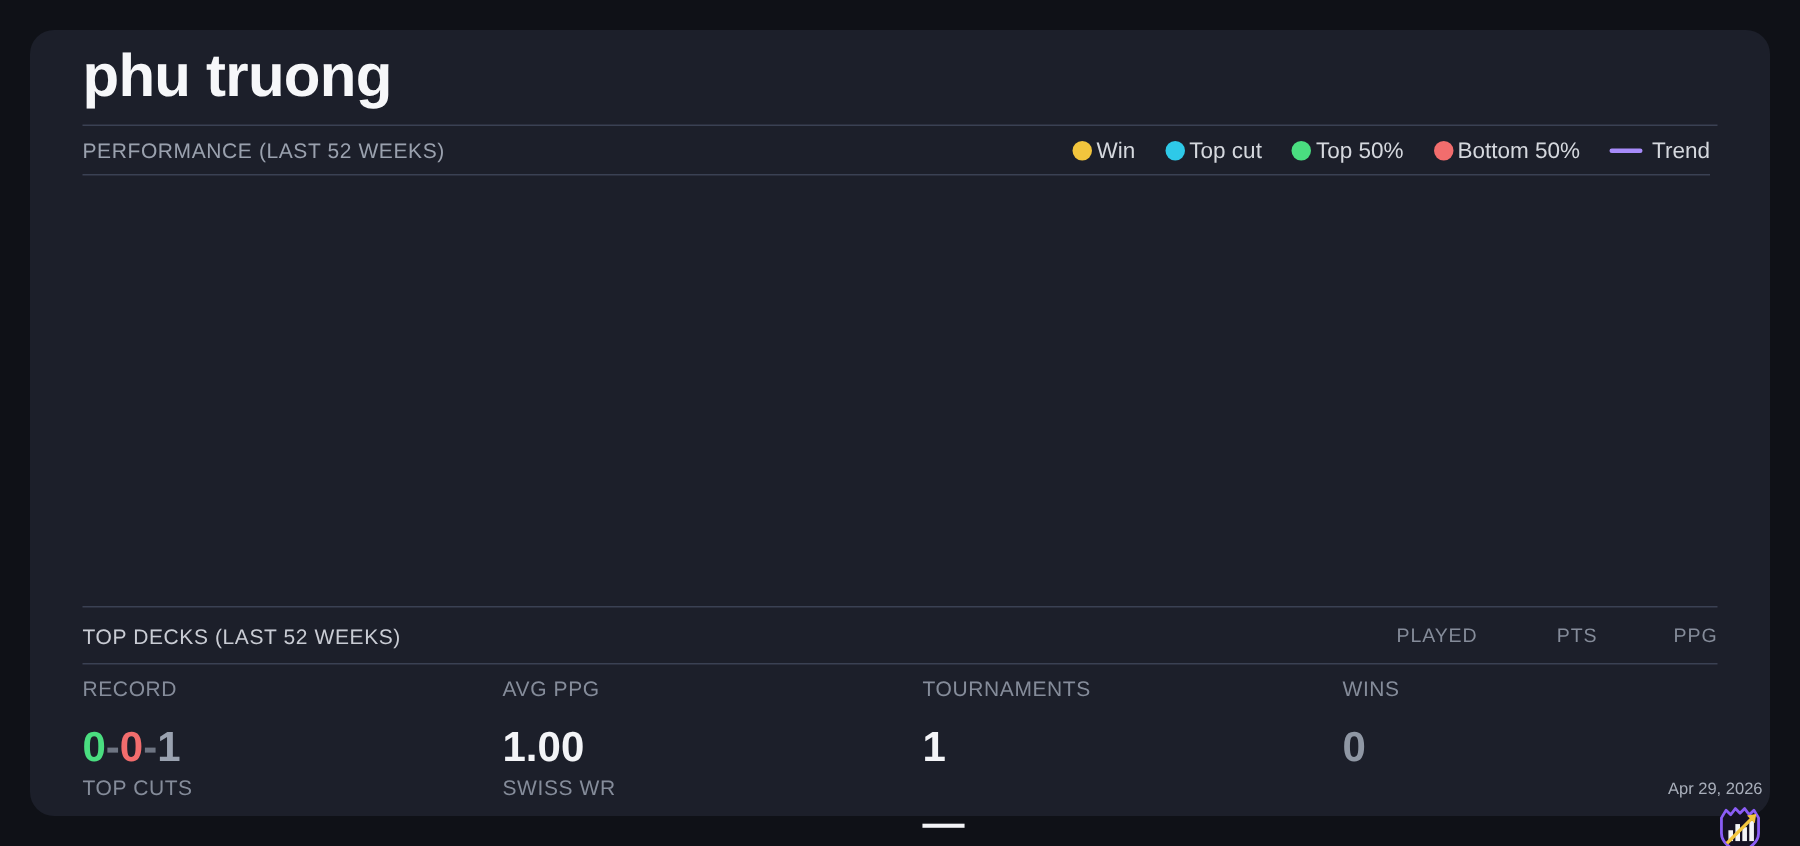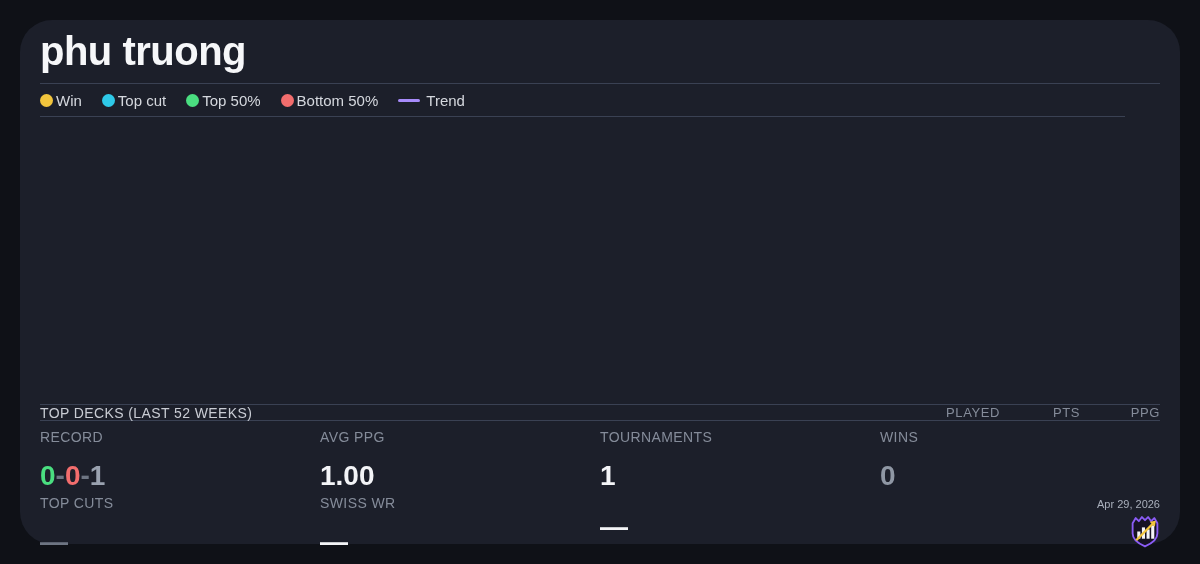--- a/index.html
+++ b/index.html
@@ -26,22 +26,22 @@
     background:var(--page-bg);
     font-family:"Liberation Sans", sans-serif;
     position:relative;
     overflow:hidden;
   }
   .card{
     position:absolute;
     left:20px; top:20px;
     width:1160px; height:524px;
     background:var(--card-bg);
-    border-radius:32px;
-    padding:0 20px;
+    border-radius:16px;
+    padding:0 35px;
   }
   
   .title-row{
     height:64px;
     display:flex; align-items:center;
     border-bottom:1px solid var(--line);
   }
   .title-row h1{
     font-size:40px; font-weight:700;
     letter-spacing:-0.5px;
@@ -64,21 +64,21 @@
   .dot-win{background:var(--win);}
   .dot-topcut{background:var(--topcut);}
   .dot-top50{background:var(--top50);}
   .dot-bottom50{background:var(--bottom50);}
   .trend-swatch{width:22px;height:3px;border-radius:2px;background:var(--trend);
     display:inline-block;margin-right:3px;}
   
   .chart-area{height:287px;}
   
   .topdecks-row{
-    height:17px;
+    height:39px;
     display:flex; justify-content:space-between; align-items:center;
     border-top:1px solid var(--line);
     border-bottom:1px solid var(--line);
   }
   .topdecks-label{font-size:14px; letter-spacing:0.4px; color:var(--bright-label);}
   .topdecks-cols{display:flex;}
   .topdecks-col{width:80px; text-align:right; font-size:13px;
     letter-spacing:0.6px; color:var(--muted);}
   
   .stats-grid{
@@ -109,20 +109,21 @@
 </head>
 <body>
 
 <div class="card">
 
   <div class="title-row">
     <h1>phu truong</h1>
   </div>
 
   <div class="perf-row">
+    <div class="section-label">PERFORMANCE (LAST 52 WEEKS)</div>
     <div class="legend">
       <span class="legend-item">
         <span class="dot dot-win"></span>
         <span>Win</span>
       </span>
       <span class="legend-item">
         <span class="dot dot-topcut"></span>
         <span>Top cut</span>
       </span>
       <span class="legend-item">

